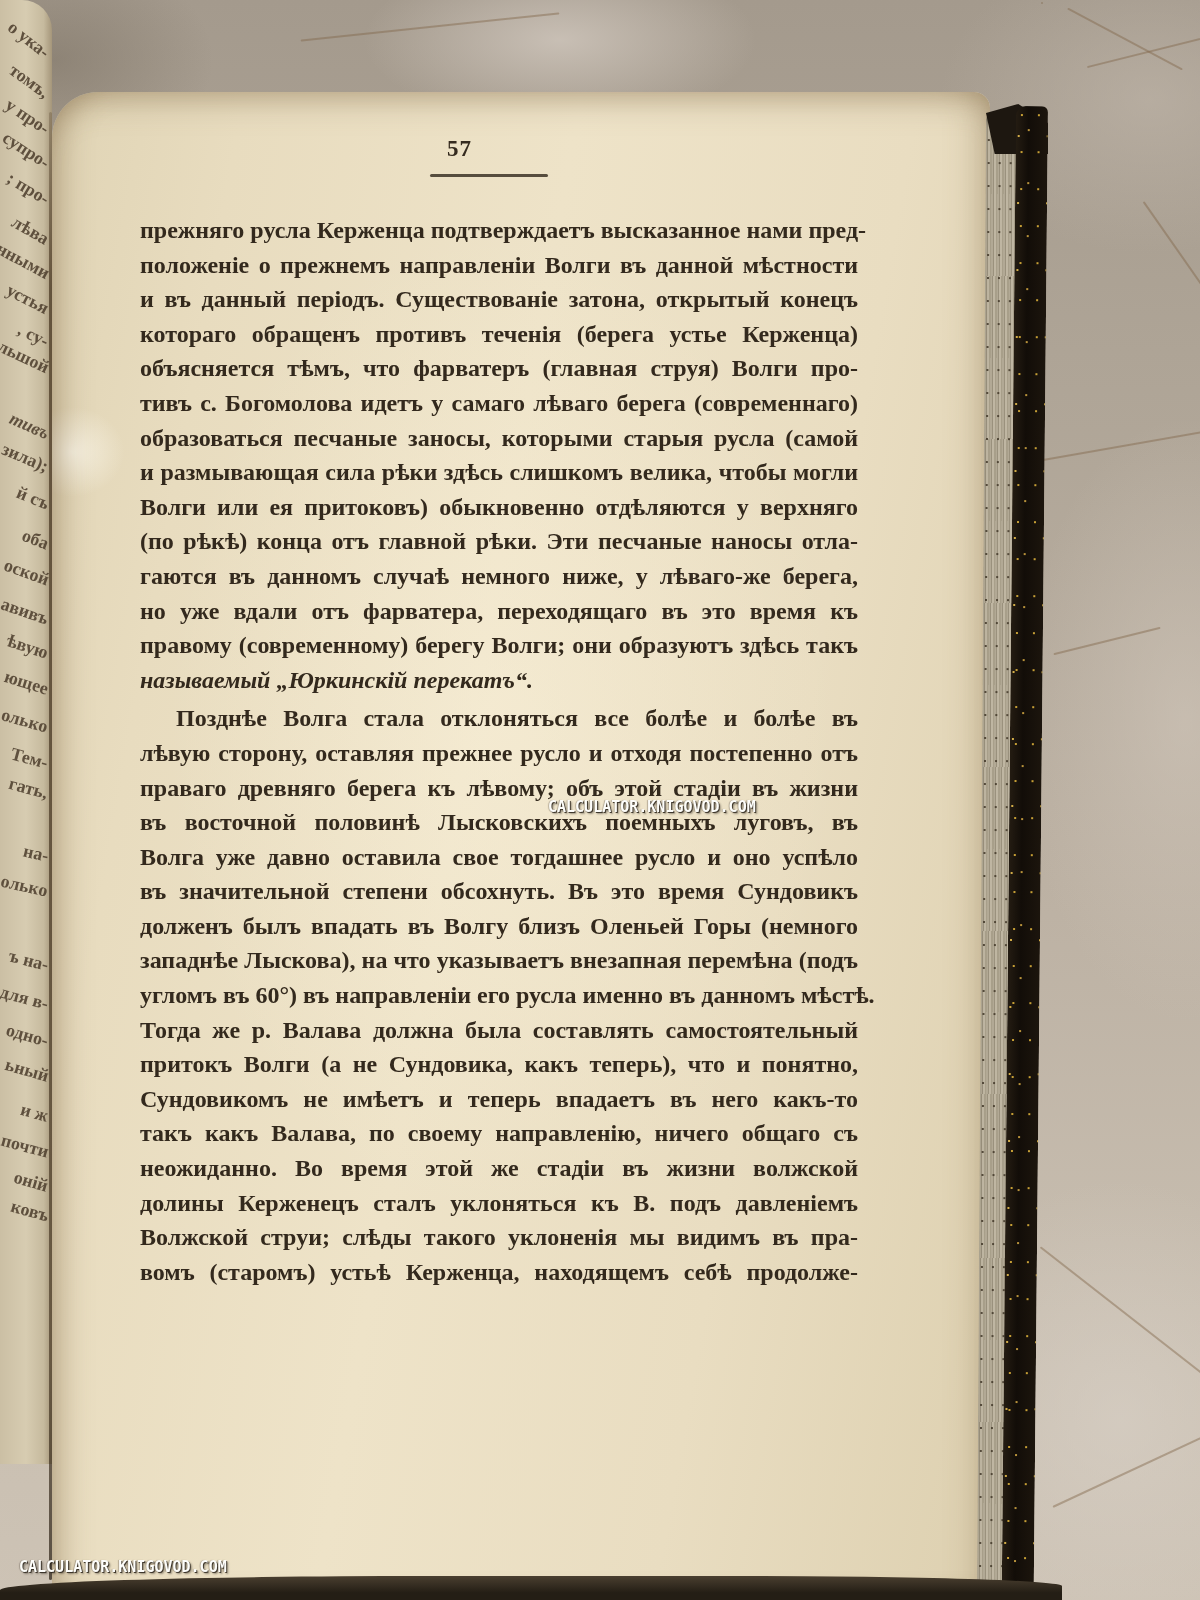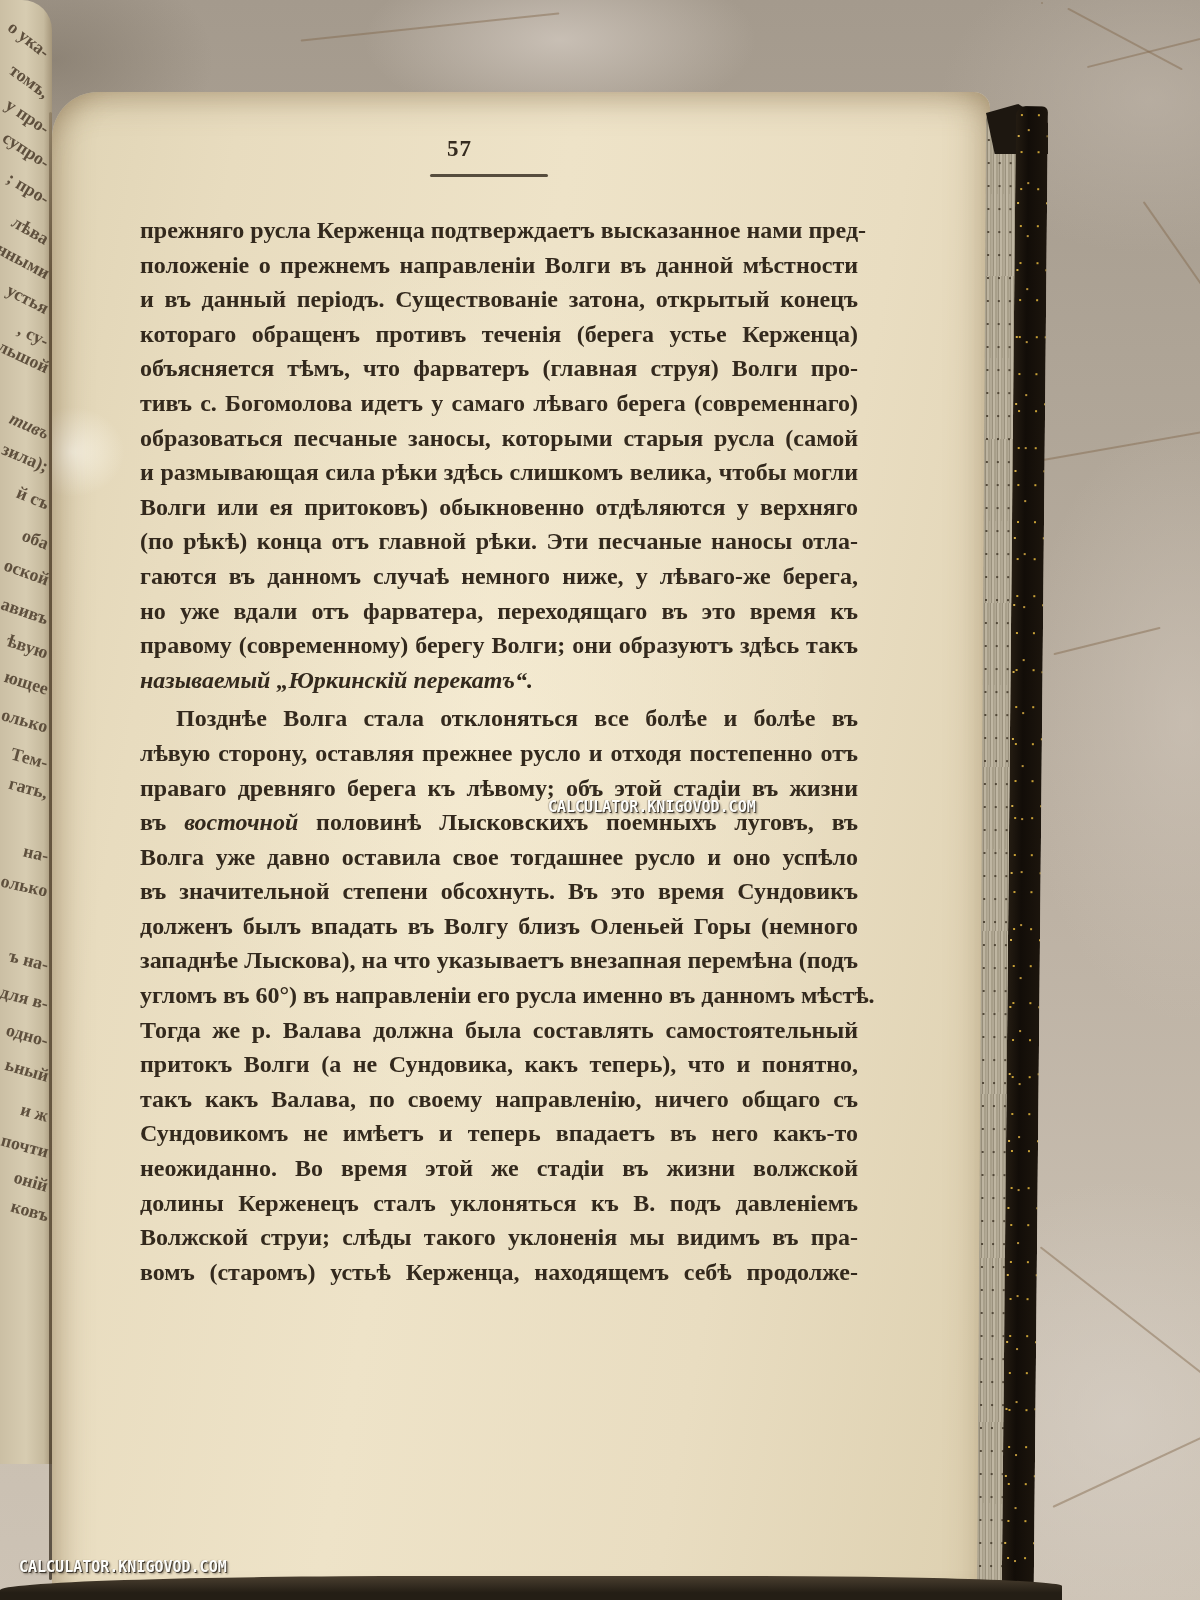--- a/index.html
+++ b/index.html
@@ -59,21 +59,21 @@
     font-size:24px; font-weight:bold; color:#33291d;
   }
   .para{margin:0;}
   .para.p2{margin-top:4px;}
   .line{
     height:34.6px; line-height:34.6px; white-space:nowrap;
     text-align:justify; text-align-last:justify;
   }
   .line.flush{text-align-last:left;font-style:italic;}
   .para.indent .line:first-child{text-indent:36px;}
-  .it{font-style:italic;}
+  .it{}
   
   .fore-edge{
     position:absolute; left:986px; top:112px; width:34px; height:1478px;
     transform:rotate(0.35deg); transform-origin:top left;
     border-radius:8px 4px 0 0;
     background-image:
       radial-gradient(circle 1.3px at 3px 5px, rgba(60,50,35,0.8) 60%, transparent 70%),
       radial-gradient(circle 1px at 8px 14px, rgba(70,58,40,0.7) 60%, transparent 70%),
       repeating-linear-gradient(90deg,#b2a995 0 1.5px,#9a917d 1.5px 2.5px,#bfb6a2 2.5px 4.5px,#a89f8a 4.5px 6px);
     background-size:11px 23px,13px 31px,auto;
@@ -188,22 +188,22 @@
           <div class="line"><span>лѣвую сторону, оставляя прежнее русло и отходя постепенно отъ</span></div>
           <div class="line"><span>праваго древняго берега къ лѣвому; объ этой стадіи въ жизни</span></div>
           <div class="line"><span>въ </span><span class="it">восточной</span><span> половинѣ Лысковскихъ поемныхъ луговъ, въ</span></div>
           <div class="line"><span>Волга уже давно оставила свое тогдашнее русло и оно успѣло</span></div>
           <div class="line"><span>въ значительной степени обсохнуть. Въ это время Сундовикъ</span></div>
           <div class="line"><span>долженъ былъ впадать въ Волгу близъ Оленьей Горы (немного</span></div>
           <div class="line"><span>западнѣе Лыскова), на что указываетъ внезапная перемѣна (подъ</span></div>
           <div class="line"><span>угломъ въ 60°) въ направленіи его русла именно въ данномъ мѣстѣ.</span></div>
           <div class="line"><span>Тогда же р. Валава должна была составлять самостоятельный</span></div>
           <div class="line"><span>притокъ Волги (а не Сундовика, какъ теперь), что и понятно,</span></div>
+          <div class="line"><span>Сундовикомъ не имѣетъ и теперь впадаетъ въ него какъ-то</span></div>
           <div class="line"><span>такъ какъ Валава, по своему направленію, ничего общаго съ</span></div>
-          <div class="line"><span>Сундовикомъ не имѣетъ и теперь впадаетъ въ него какъ-то</span></div>
           <div class="line"><span>неожиданно. Во время этой же стадіи въ жизни волжской</span></div>
           <div class="line"><span>долины Керженецъ сталъ уклоняться къ В. подъ давленіемъ</span></div>
           <div class="line"><span>Волжской струи; слѣды такого уклоненія мы видимъ въ пра-</span></div>
           <div class="line"><span>вомъ (старомъ) устьѣ Керженца, находящемъ себѣ продолже-</span></div>
         </div>
       </div>
   </div>
 
   <div class="fore-edge"></div>
   <div class="cover-curl"></div>

